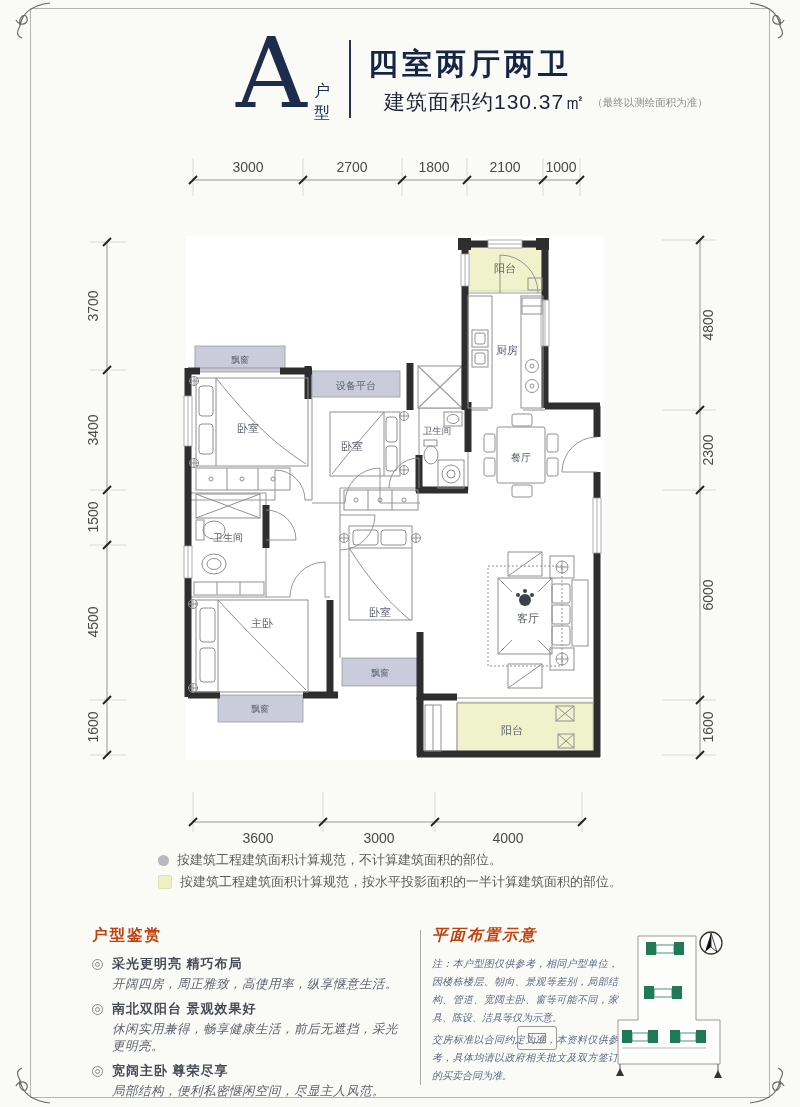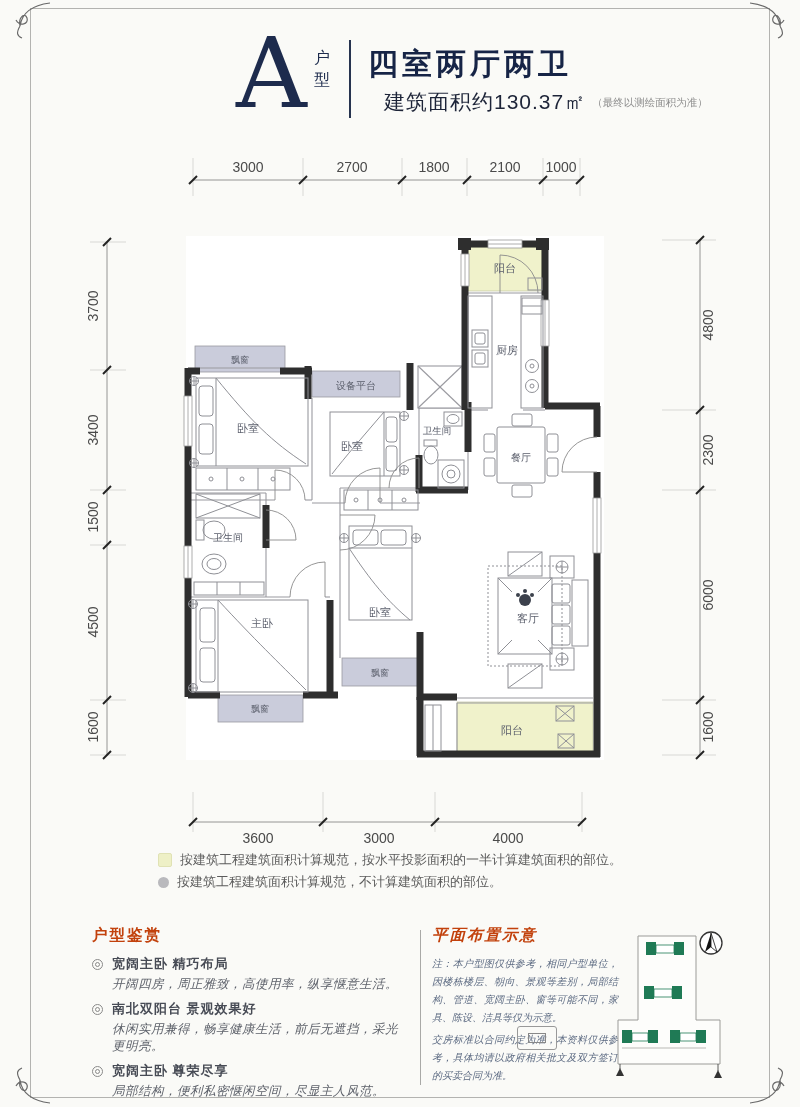--- a/index.html
+++ b/index.html
@@ -19,21 +19,21 @@
   .c-bl{left:12px;bottom:1px;transform:scaleY(-1);}
   .c-br{right:12px;bottom:1px;transform:scale(-1,-1);}
 
   
   .type-letter{
     position:absolute;left:236px;top:24px;
     font-family:"DejaVu Serif",serif;font-size:98px;line-height:1;
     color:#1d2b4d;
   }
   .type-label{
-    position:absolute;left:314px;top:47px;width:18px;
+    position:absolute;left:314px;top:80px;width:18px;
     font-size:16px;line-height:1.35;color:#1d2b4d;letter-spacing:1px;
   }
   .header-divider{
     position:absolute;left:349px;top:40px;width:2px;height:78px;background:#26334f;
   }
   .main-title{
     position:absolute;left:368px;top:44px;
     font-size:30px;font-weight:bold;color:#162446;letter-spacing:4px;
   }
   .area-line{
@@ -421,37 +421,37 @@
       <text x="260" y="712" font-size="9">飘窗</text>
       <text x="380" y="616" font-size="11">卧室</text>
       <text x="380" y="676" font-size="9">飘窗</text>
       <text x="528" y="622" font-size="11">客厅</text>
       <text x="512" y="734" font-size="11">阳台</text>
     </g>
   </svg>
 
   <div class="legend">
     <div class="legend-row">
+      <span class="legend-marker m-none"></span>
+      <span>按建筑工程建筑面积计算规范，不计算建筑面积的部位。</span>
+    </div>
+    <div class="legend-row">
       <span class="legend-marker m-half"></span>
       <span>按建筑工程建筑面积计算规范，按水平投影面积的一半计算建筑面积的部位。</span>
-    </div>
-    <div class="legend-row">
-      <span class="legend-marker m-none"></span>
-      <span>按建筑工程建筑面积计算规范，不计算建筑面积的部位。</span>
     </div>
   </div>
 
   <div class="panel-divider"></div>
 
   <div class="appreciation">
     <p class="panel-title">户型鉴赏</p>
     <div class="app-item">
       <div class="app-head">
           <span class="ring"></span>
-          <span>宽阔主卧 精巧布局</span>
+          <span>采光更明亮 精巧布局</span>
         </div>
       <div class="app-detail">开阔四房，周正雅致，高使用率，纵享惬意生活。</div>
     </div>
     <div class="app-item">
       <div class="app-head">
           <span class="ring"></span>
           <span>南北双阳台 景观效果好</span>
         </div>
       <div class="app-detail">休闲实用兼得，畅享健康生活，前后无遮挡，采光更明亮。</div>
     </div>

